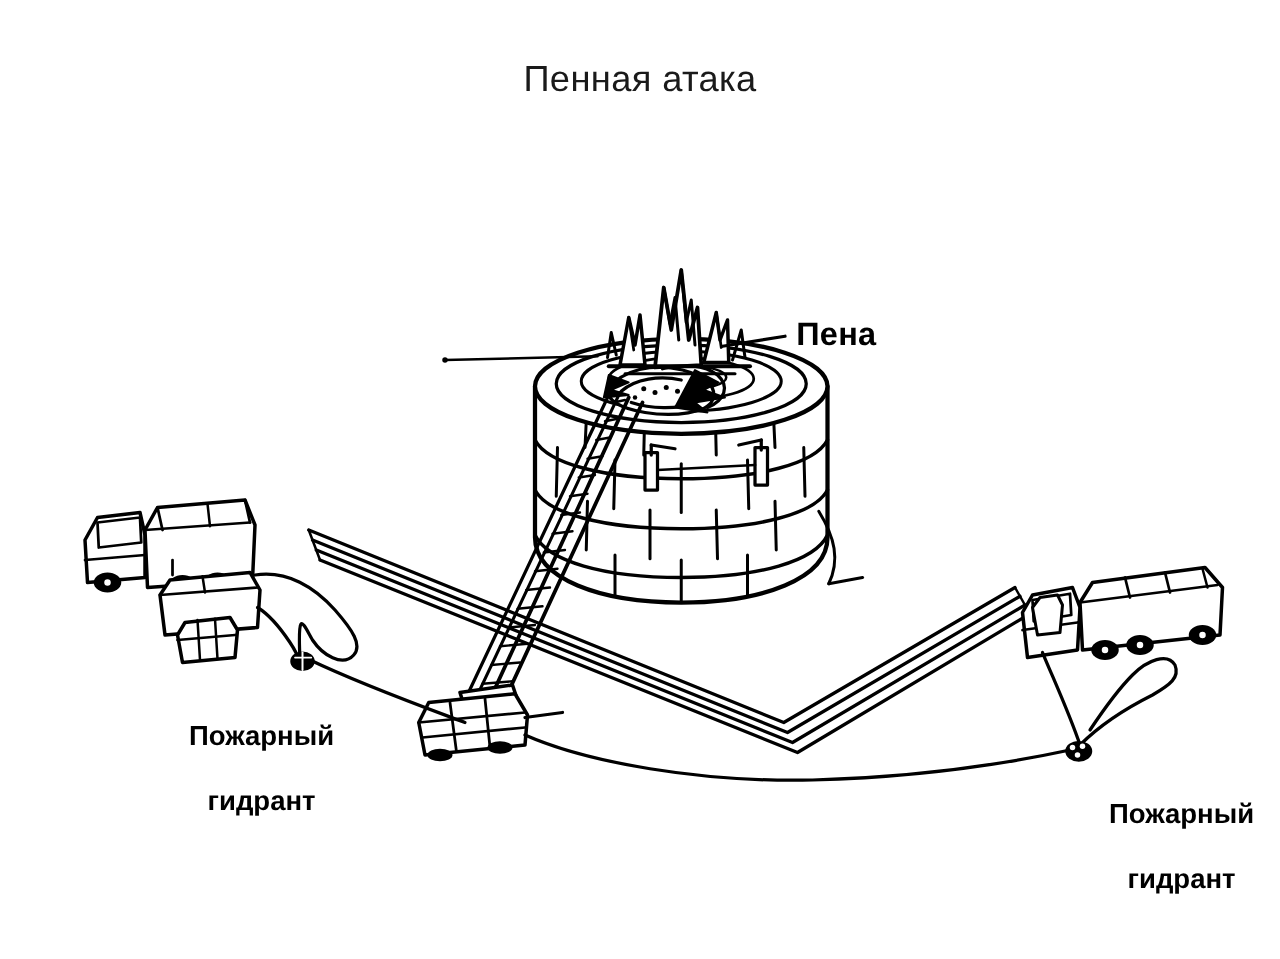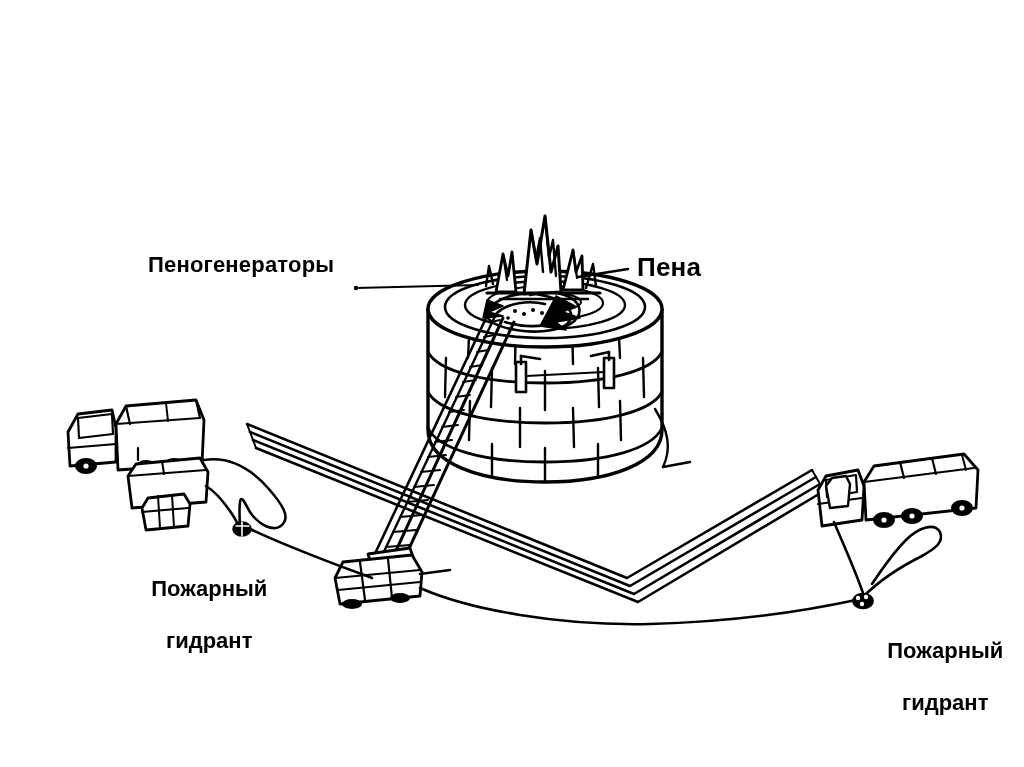--- a/index.html
+++ b/index.html
@@ -72,20 +72,21 @@
     font-size: 22px;
     width: 190px;
     text-align: center;
   }
 </style>
 </head>
 <body>
 
 <div id="canvas">
 
+  <div id="title-text">Пенная атака</div>
 
   <svg id="diagram-svg" viewBox="0 0 1024 767" xmlns="http://www.w3.org/2000/svg">
 
     <g fill="none" stroke="#000000" stroke-linecap="round" stroke-linejoin="round">
 
       <g stroke-width="2.6">
         <path d="M 247 424 L 627 578 L 812 470"></path>
         <path d="M 250 432 L 630 586 L 816 477"></path>
         <path d="M 253 440 L 634 594 L 820 484"></path>
         <path d="M 256 448 L 638 602 L 824 491"></path>
@@ -320,21 +321,20 @@
 
       <g stroke-width="2">
         <path d="M 356 288 L 478 285"></path>
         <circle cx="356" cy="288" r="2.2" fill="#000000" stroke="none"></circle>
         <path d="M 628 269 L 578 277" stroke-width="2.6"></path>
       </g>
 
     </g>
   </svg>
 
-  <div class="label" id="label-foam-generators">Пеногенераторы</div>
 
   <div class="label" id="label-foam">Пена</div>
 
   <div class="label" id="label-hydrant-left">
     <span>Пожарный</span><br>
     <span>гидрант</span>
   </div>
 
   <div class="label" id="label-hydrant-right">
     <span>Пожарный</span><br>

